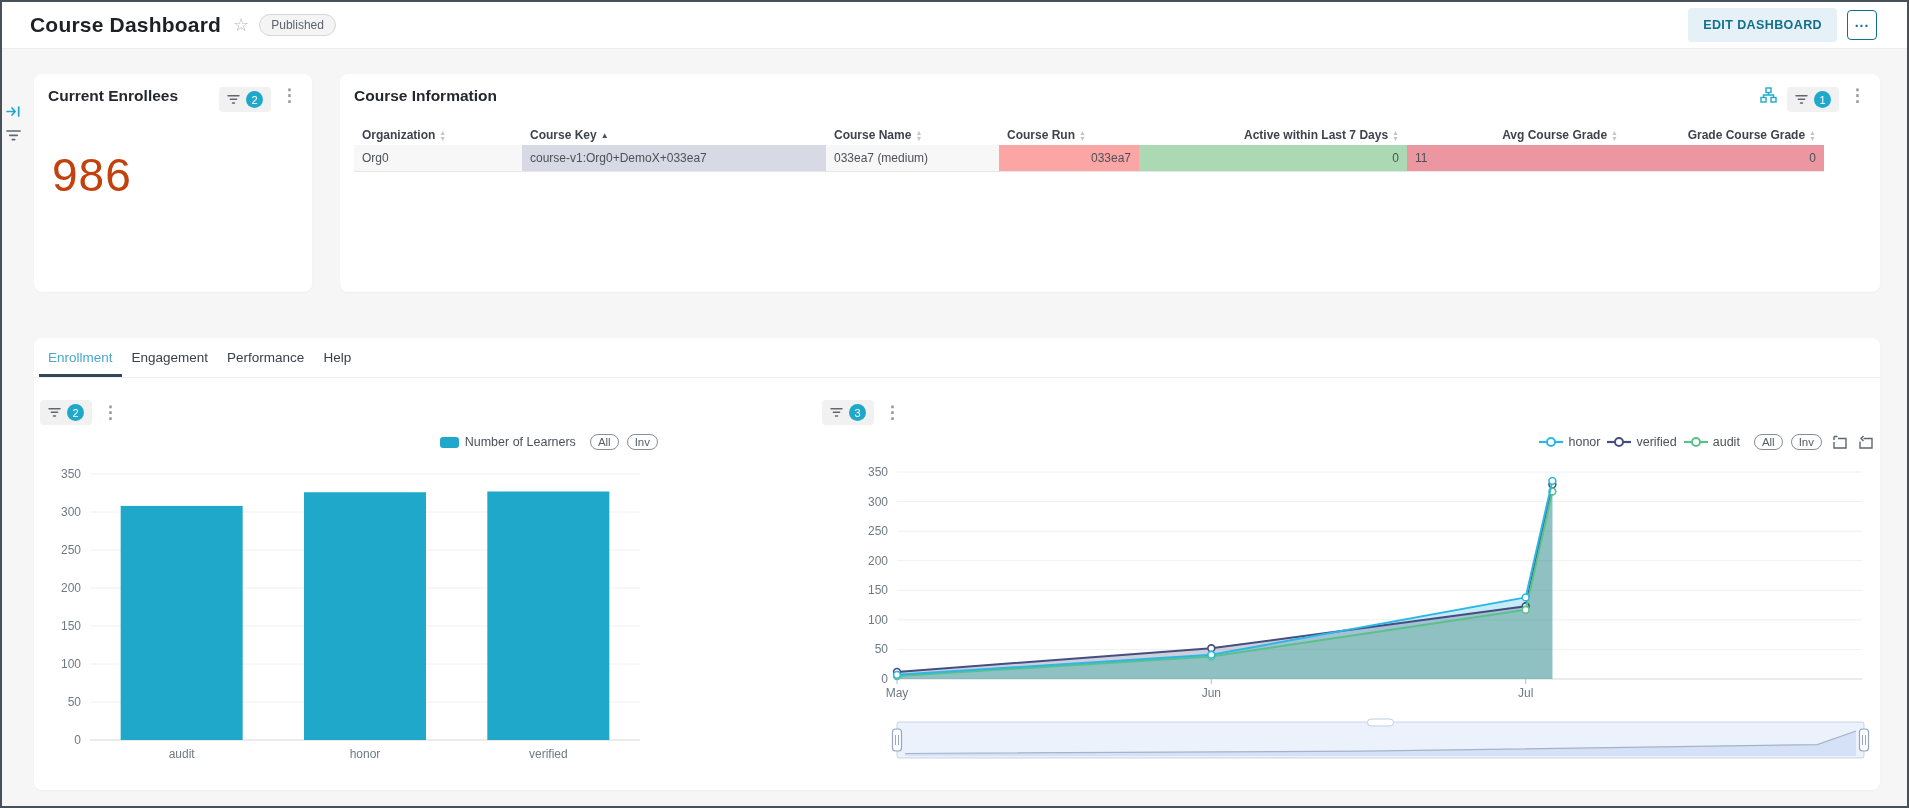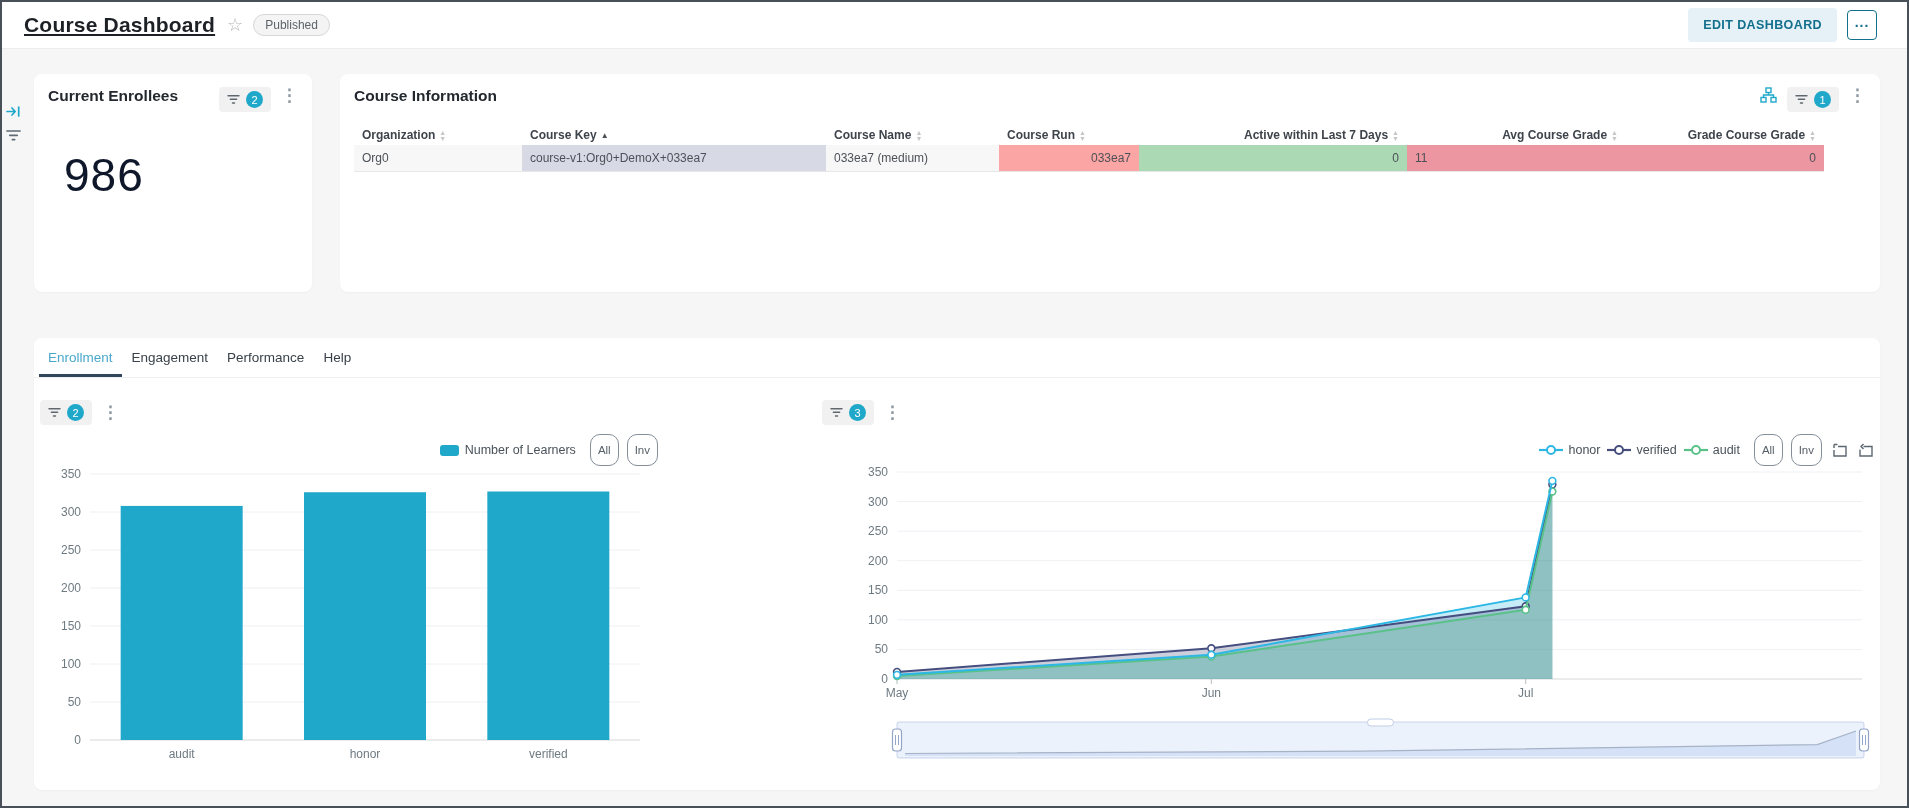--- a/index.html
+++ b/index.html
@@ -1,40 +1,40 @@
 <!DOCTYPE html>
 <html><head>
 <meta charset="utf-8">
 <style>
   html,body{margin:0;padding:0;background:#fff;font-family:"Liberation Sans",sans-serif;}
   #app{position:relative;width:1909px;height:808px;background:#f6f6f7;border:2px solid #4a5057;box-sizing:border-box;overflow:hidden;}
 
   
   .topbar{position:absolute;left:0;top:0;width:100%;height:47px;background:#fff;border-bottom:1px solid #ececec;display:flex;align-items:center;box-sizing:border-box;padding:0 16px;}
-  .page-title{font-size:21px;font-weight:700;color:#1d2125;margin-left:6px;letter-spacing:.2px;text-decoration:underline;}
+  .page-title{font-size:21px;font-weight:700;color:#1d2125;margin-left:12px;letter-spacing:.2px;}
   .star{color:#b6b6b6;font-size:18px;margin-left:12px;line-height:1;}
   .status-pill{margin-left:10px;font-size:12px;color:#5c636b;background:#f4f4f4;border:1px solid #d7d7d7;border-radius:11px;padding:3px 11px;}
   .topbar-spacer{flex:1;}
   .edit-btn{background:#e5f1f7;color:#136f8c;font-size:12.5px;font-weight:700;letter-spacing:.4px;padding:10px 15px;border-radius:4px;cursor:pointer;}
   .more-btn{width:30px;height:30px;margin-left:10px;margin-right:14px;border:1px solid #136f8c;border-radius:4px;color:#136f8c;display:flex;align-items:center;justify-content:center;font-size:14px;font-weight:700;letter-spacing:1px;cursor:pointer;box-sizing:border-box;padding-bottom:6px;}
 
   
   .rail-icon{position:absolute;left:4px;}
 
   
   .card{position:absolute;background:#fff;border-radius:8px;box-shadow:0 1px 2px rgba(0,0,0,.03);box-sizing:border-box;}
   #card-enrollees{left:32px;top:72px;width:278px;height:218px;padding:13px 14px;}
   #card-courseinfo{left:338px;top:72px;width:1540px;height:218px;padding:13px 14px;}
   .card-head{display:flex;}
   .card-title{font-size:15.5px;font-weight:700;color:#23282e;flex:1;}
   .filter-pill{background:#f1f1f1;border-radius:4px;display:flex;align-items:center;gap:6px;padding:4px 8px;cursor:pointer;}
   .count-badge{background:#1fa8c9;color:#fff;border-radius:50%;width:17px;height:17px;font-size:11px;display:flex;align-items:center;justify-content:center;font-weight:400;}
   .kebab{color:#8d98a1;font-size:17px;font-weight:700;margin-left:10px;cursor:pointer;line-height:1;}
   .tree-btn{margin-right:10px;cursor:pointer;display:flex;}
-  .big-number{font-size:46px;color:#0f172a;margin-top:36px;margin-left:16px;letter-spacing:1px;}
+  .big-number{font-size:46px;color:#c2410c;margin-top:36px;margin-left:4px;letter-spacing:1px;}
 
   
   #courseinfo-table{margin-top:13px;border-collapse:collapse;table-layout:fixed;width:1470px;font-size:12px;}
   #courseinfo-table th{font-weight:700;color:#3e444b;padding:3px 8px;white-space:nowrap;overflow:hidden;cursor:pointer;}
   #courseinfo-table td{padding:6px 8px;color:#4c5157;border-bottom:1px solid #e7e7e7;white-space:nowrap;overflow:hidden;cursor:pointer;}
   .sorter{display:inline-block;font-size:7px;color:#c7c7c7;line-height:.8;vertical-align:middle;margin-left:4px;}
   .sorter.asc{color:#4a4f55;font-size:8px;}
 
   
   #panel{left:32px;top:336px;width:1846px;height:452px;}
@@ -44,21 +44,21 @@
   .tab.active::after{content:"";position:absolute;left:-7px;right:-7px;bottom:0;height:3px;background:#33475c;}
 
   .chart-head{position:absolute;display:flex;align-items:center;}
   #bar-head{left:6px;top:62px;width:618px;}
   #line-head{left:788px;top:62px;width:1052px;}
   .chart-title{font-size:15.5px;font-weight:700;color:#23282e;flex:1;}
   .chart-legend{position:absolute;display:flex;align-items:center;justify-content:flex-end;gap:8px;font-size:12.5px;color:#49525a;}
   #bar-legend{left:6px;top:96px;width:618px;}
   #line-legend{left:788px;top:96px;width:1052px;}
   .swatch{display:inline-block;width:19px;height:11px;border-radius:3px;margin-right:2px;}
-  .pill-btn{border:1px solid #858f99;border-radius:10px;padding:9px 7px;font-size:11.5px;color:#565f67;cursor:pointer;background:#fff;}
+  .pill-btn{border:1px solid #858f99;border-radius:10px;padding:1px 7px;font-size:11.5px;color:#565f67;cursor:pointer;background:#fff;}
   .legend-item{display:flex;align-items:center;gap:4px;margin-right:6px;cursor:pointer;}
   .tool-icon{cursor:pointer;display:flex;margin-left:2px;}
   #bar-svg{position:absolute;left:6px;top:118px;}
   #line-svg{position:absolute;left:788px;top:118px;}
 </style>
 </head>
 <body>
 
 <div id="app">
 

